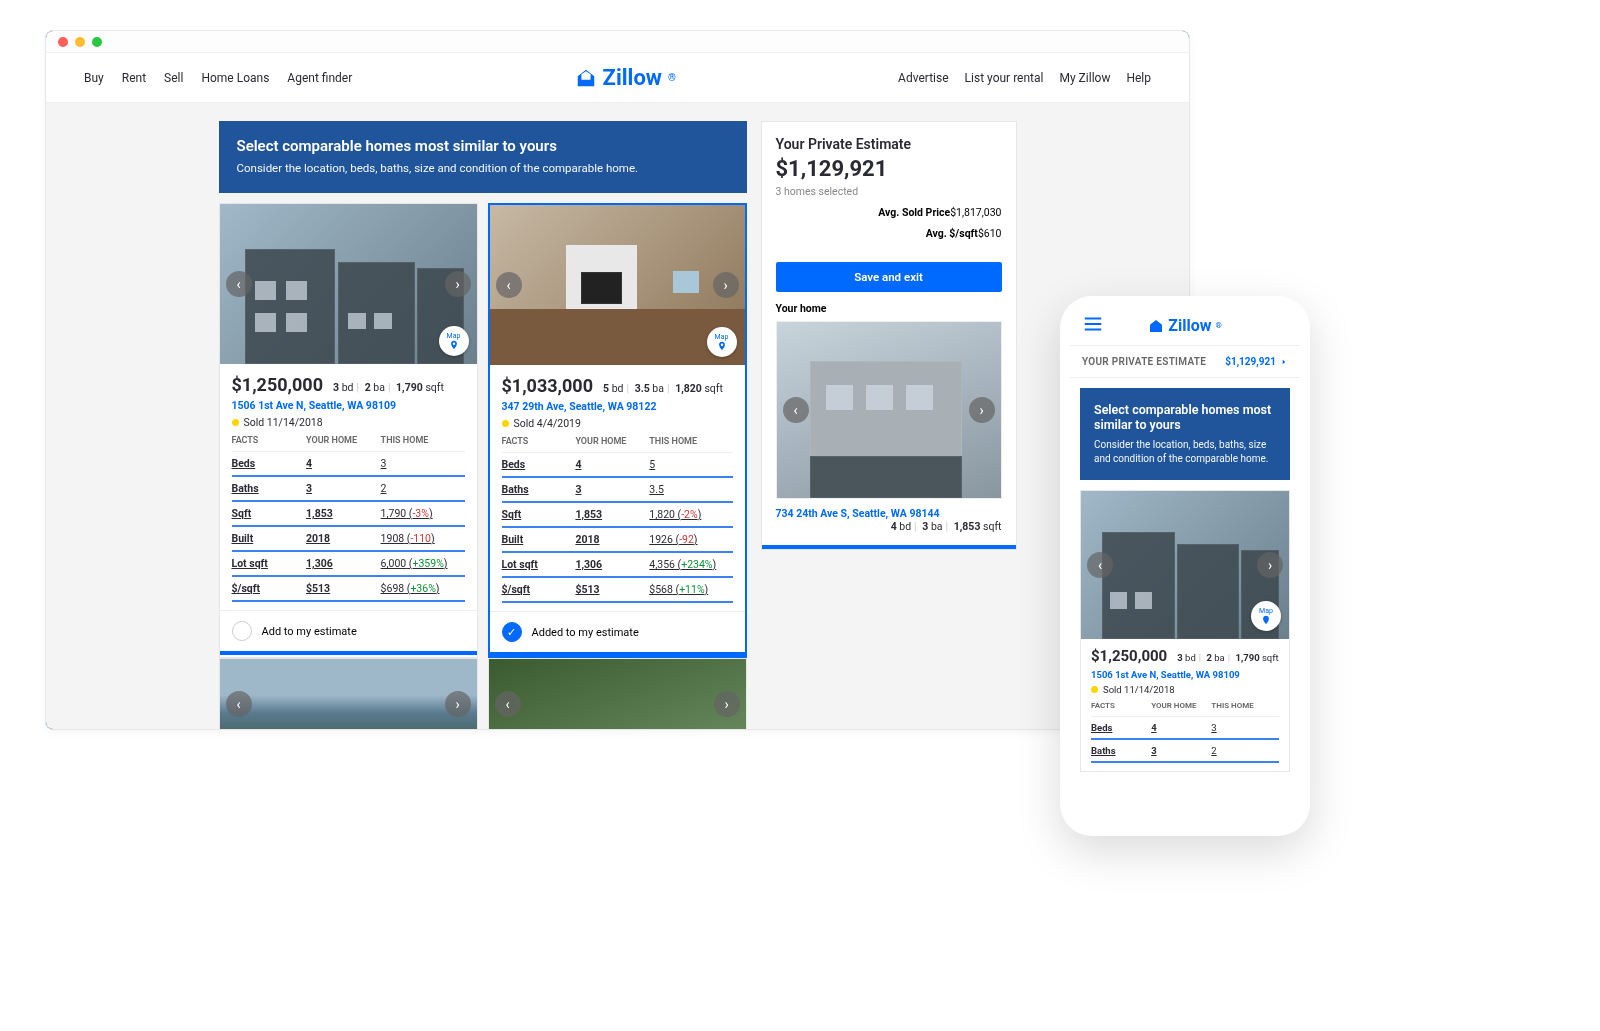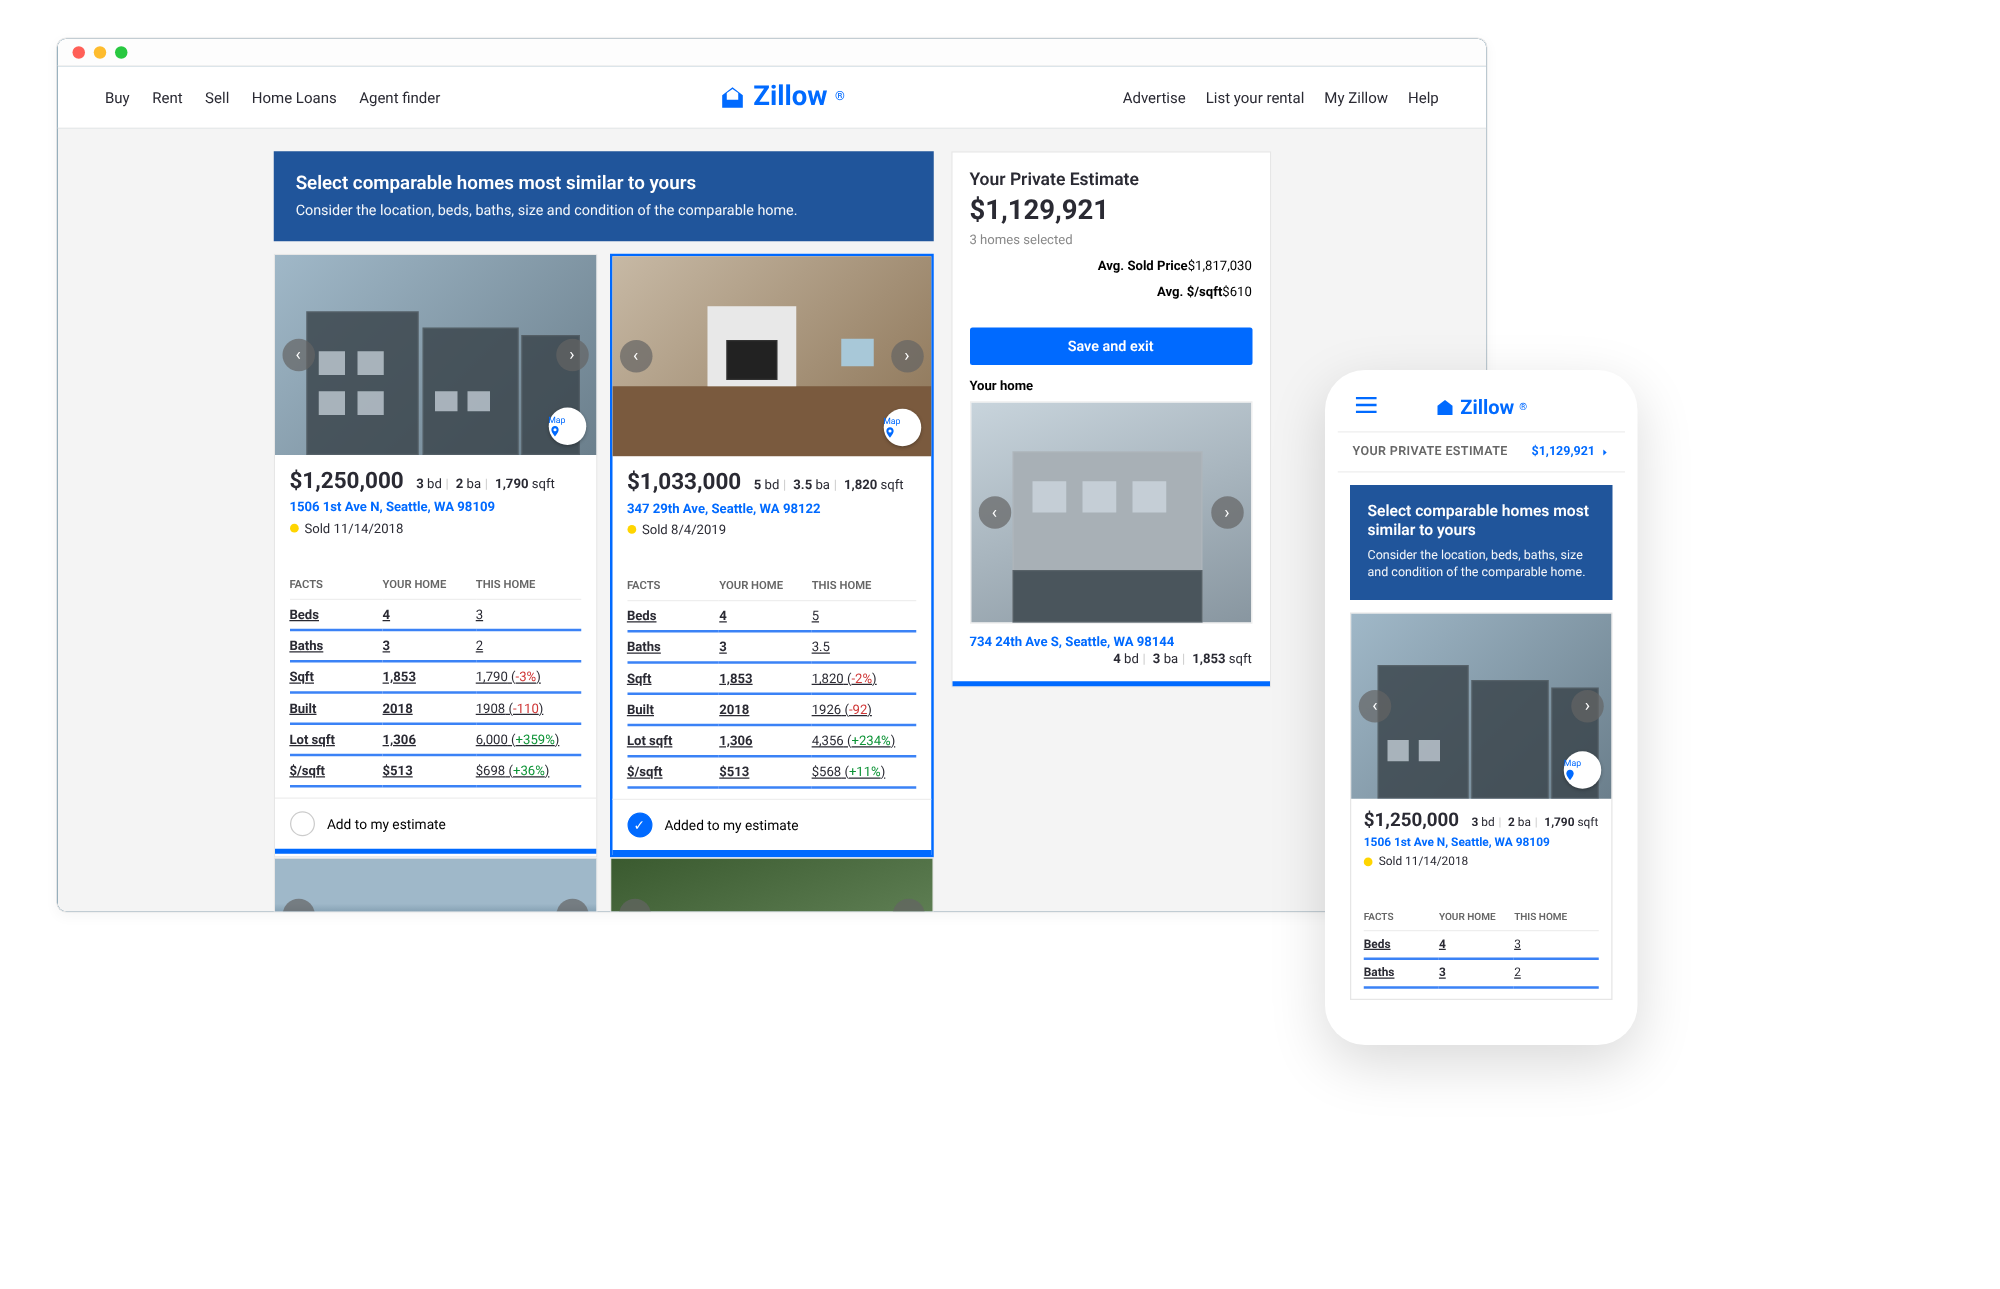--- a/index.html
+++ b/index.html
@@ -81,35 +81,35 @@
   position:absolute; top:50%; transform:translateY(-50%);
   width:26px; height:26px; border-radius:50%;
   background: rgba(100,100,100,0.7);
   display:flex; align-items:center; justify-content:center;
   color:#fff; font-size:14px; cursor:pointer;
 }
 .navarrow.left { left:6px; } .navarrow.right { right:6px; }
 .map-pin {
   position:absolute; right:8px; bottom:8px;
   width:30px; height:30px; border-radius:50%;
-  background:#fff; display:flex; flex-direction:column; align-items:flex-start; justify-content:center;
+  background:#fff; display:flex; flex-direction:column; align-items:center; justify-content:center;
   font-size:7px; color:#006aff; cursor:pointer;
   box-shadow:0 1px 3px rgba(0,0,0,0.3);
 }
 .map-pin svg { width:10px; height:10px; fill:#006aff; }
 .card-body { padding: 10px 12px 8px 12px; }
 .price-line { display:flex; align-items:baseline; gap:10px; margin-bottom:4px;}
 .price { font-size:18px; font-weight:700; color:#2a2a33;}
 .stats { font-size:10.5px; color:#2a2a33; }
 .stats b { font-weight:700; }
 .sep { color:#ccc; margin:0 3px; }
 .addr { color:#006aff; font-size:10.5px; font-weight:700; margin-bottom:4px;}
 .sold { font-size:10.5px; color:#2a2a33; display:flex; align-items:center; gap:5px;}
 .sold::before { content:''; width:7px; height:7px; border-radius:50%; background:#ffd500; display:inline-block;}
-table.facts { width:100%; border-collapse:collapse; margin-top:28px; font-size:10.5px;}
+table.facts { width:100%; border-collapse:collapse; margin-top:0; font-size:10.5px;}
 table.facts th { text-align:left; padding:6px 0; font-size:9px; color:#666; font-weight:600; border-bottom:1px solid #eee;}
 table.facts td { padding:5px 0; border-bottom:2px solid #3b82f6; color:#2a2a33;text-decoration:underline;}
 table.facts td:first-child { font-weight:700; width:32%; }
 table.facts td:nth-child(2) { width:32%; font-weight:700;}
 .pos { color:#0d9336; }
 .neg { color:#cf3636; }
 .add-row {
   display:flex; align-items:center; gap:10px;
   padding:10px 12px; border-top:1px solid #eee; font-size:11px;
 }
@@ -347,21 +347,21 @@
           <div class="card-body">
             <div class="price-line">
               <span class="price">$1,033,000</span>
               <span class="stats">
                 <b>5</b> <span>bd</span><span class="sep">|</span>
                 <b>3.5</b> <span>ba</span><span class="sep">|</span>
                 <b>1,820</b> <span>sqft</span>
               </span>
             </div>
             <div class="addr">347 29th Ave, Seattle, WA 98122</div>
-            <div class="sold">Sold 8/4/2019</div>
+            <div class="sold">Sold 4/4/2019</div>
             <table class="facts">
               <tbody>
                     <tr>
                       <th>FACTS</th>
                       <th>YOUR HOME</th>
                       <th>THIS HOME</th>
                     </tr>
               <tr>
                       <td>Beds</td>
                       <td>4</td>

